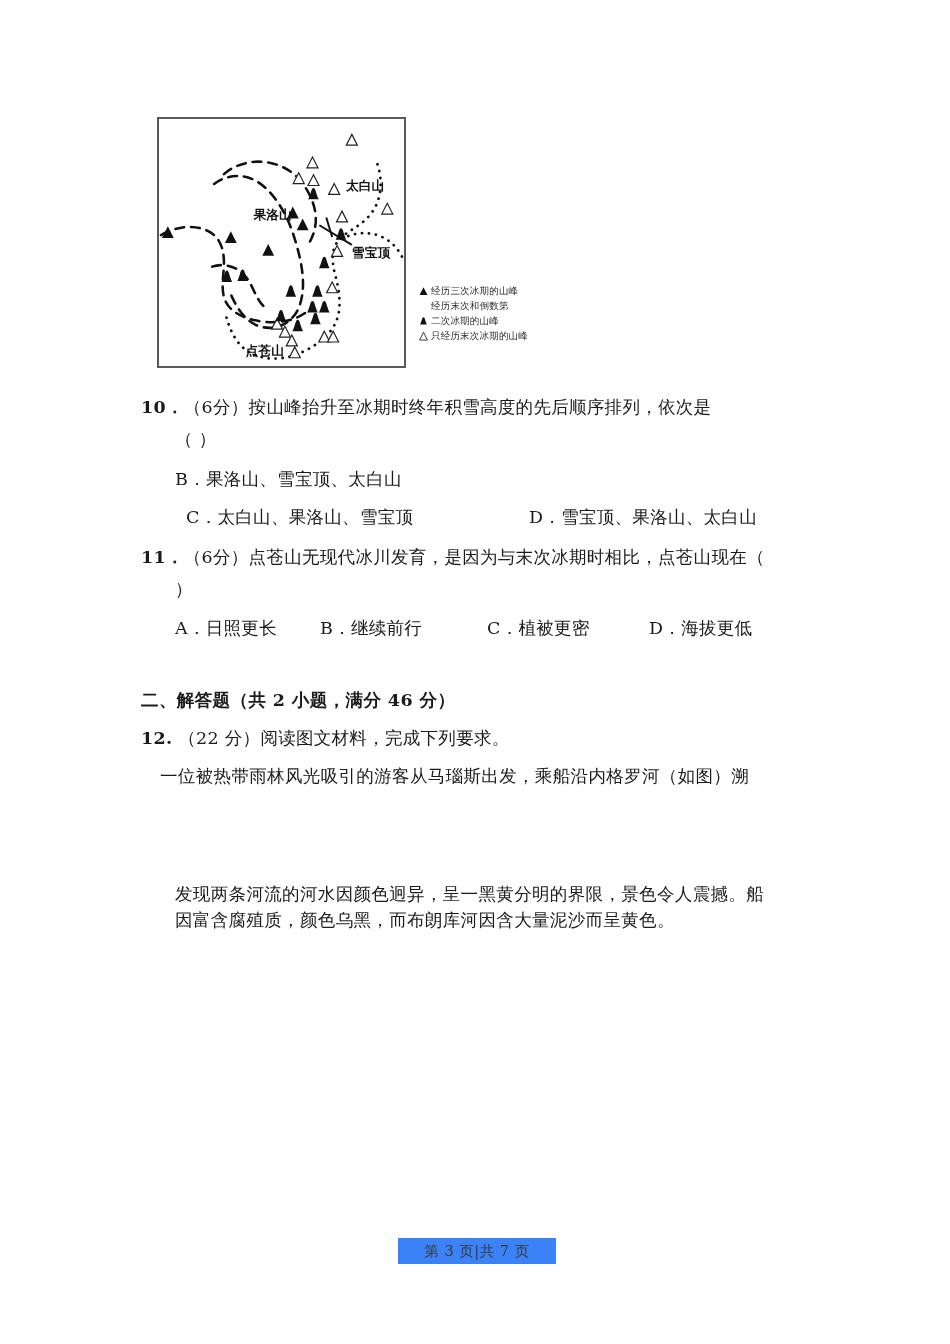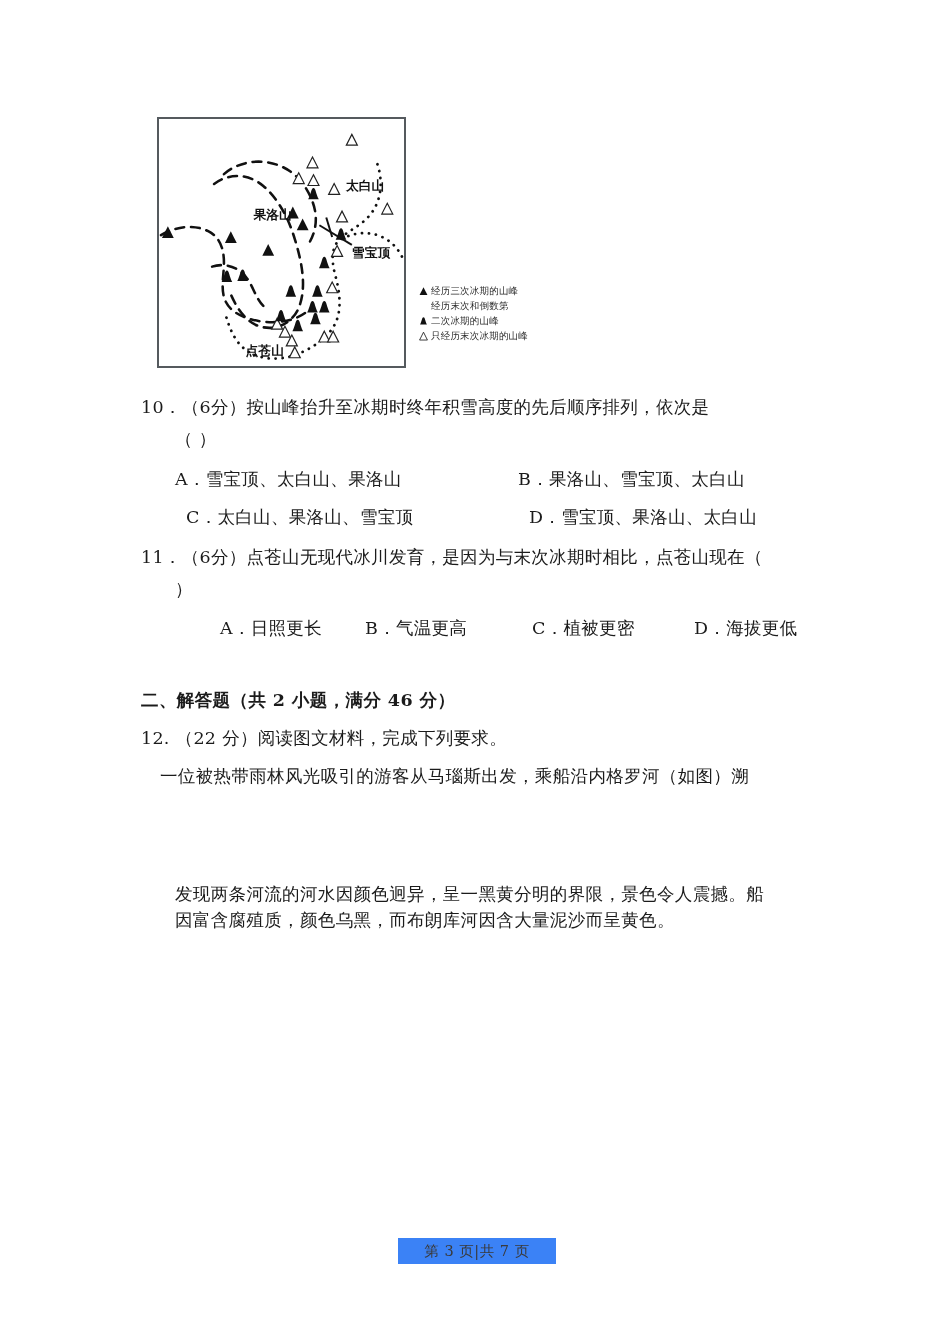--- a/index.html
+++ b/index.html
@@ -68,21 +68,21 @@
   .legend-txt { white-space: nowrap; }
 
   
   .qline {
     position: absolute;
     font-size: 17.5px;
     line-height: 1.35;
     letter-spacing: 0.3px;
     white-space: nowrap;
   }
-  .num { font-family: "DejaVu Serif", "Liberation Serif", serif; }
+  .num { font-family: "DejaVu Serif", "Liberation Serif", serif; font-weight: bold; }
 
   .opt-row {
     position: absolute;
     display: flex;
     font-size: 17.5px;
     letter-spacing: 0.3px;
     white-space: nowrap;
   }
   .opt { white-space: nowrap; }
 
@@ -246,23 +246,20 @@
   </div>
 
   <div class="qline" style="left:141px; top:396px;">
     <span class="num">10．</span><span>（6分）</span><span>按山峰抬升至冰期时终年积雪高度的先后顺序排列，依次是</span>
   </div>
   <div class="qline" style="left:175px; top:428px;">
     <span>（    ）</span>
   </div>
 
   <div class="opt-row" style="left:175px; top:467px;">
-    <span class="opt" style="width:343px;">
-      <span>A．</span><span>雪宝顶、太白山、果洛山</span>
-    </span>
     <span class="opt">
       <span>B．</span><span>果洛山、雪宝顶、太白山</span>
     </span>
   </div>
 
   <div class="opt-row" style="left:186px; top:505px;align-items:flex-end;">
     <span class="opt" style="width:343px;">
       <span>C．</span><span>太白山、果洛山、雪宝顶</span>
     </span>
     <span class="opt">
@@ -271,25 +268,25 @@
   </div>
 
   <div class="qline" style="left:141px; top:546px;">
     <span class="num">11．</span><span>（6分）</span><span>点苍山无现代冰川发育，是因为与末次冰期时相比，点苍山现在（</span>
   </div>
   <div class="qline" style="left:175px; top:578px;">
     <span>）</span>
   </div>
 
   <div class="opt-row" style="left:175px; top:616px;">
-    <span class="opt" style="width:145px;margin-left:45px;">
+    <span class="opt" style="width:145px;">
       <span>A．</span><span>日照更长</span>
     </span>
     <span class="opt" style="width:167px;">
-      <span>B．</span><span>气温更高</span>
+      <span>B．</span><span>继续前行</span>
     </span>
     <span class="opt" style="width:162px;">
       <span>C．</span><span>植被更密</span>
     </span>
     <span class="opt">
       <span>D．</span><span>海拔更低</span>
     </span>
   </div>
 
   <div class="sec-head" style="left:141px; top:688px;">二、解答题（共 2 小题，满分 46 分）</div>

